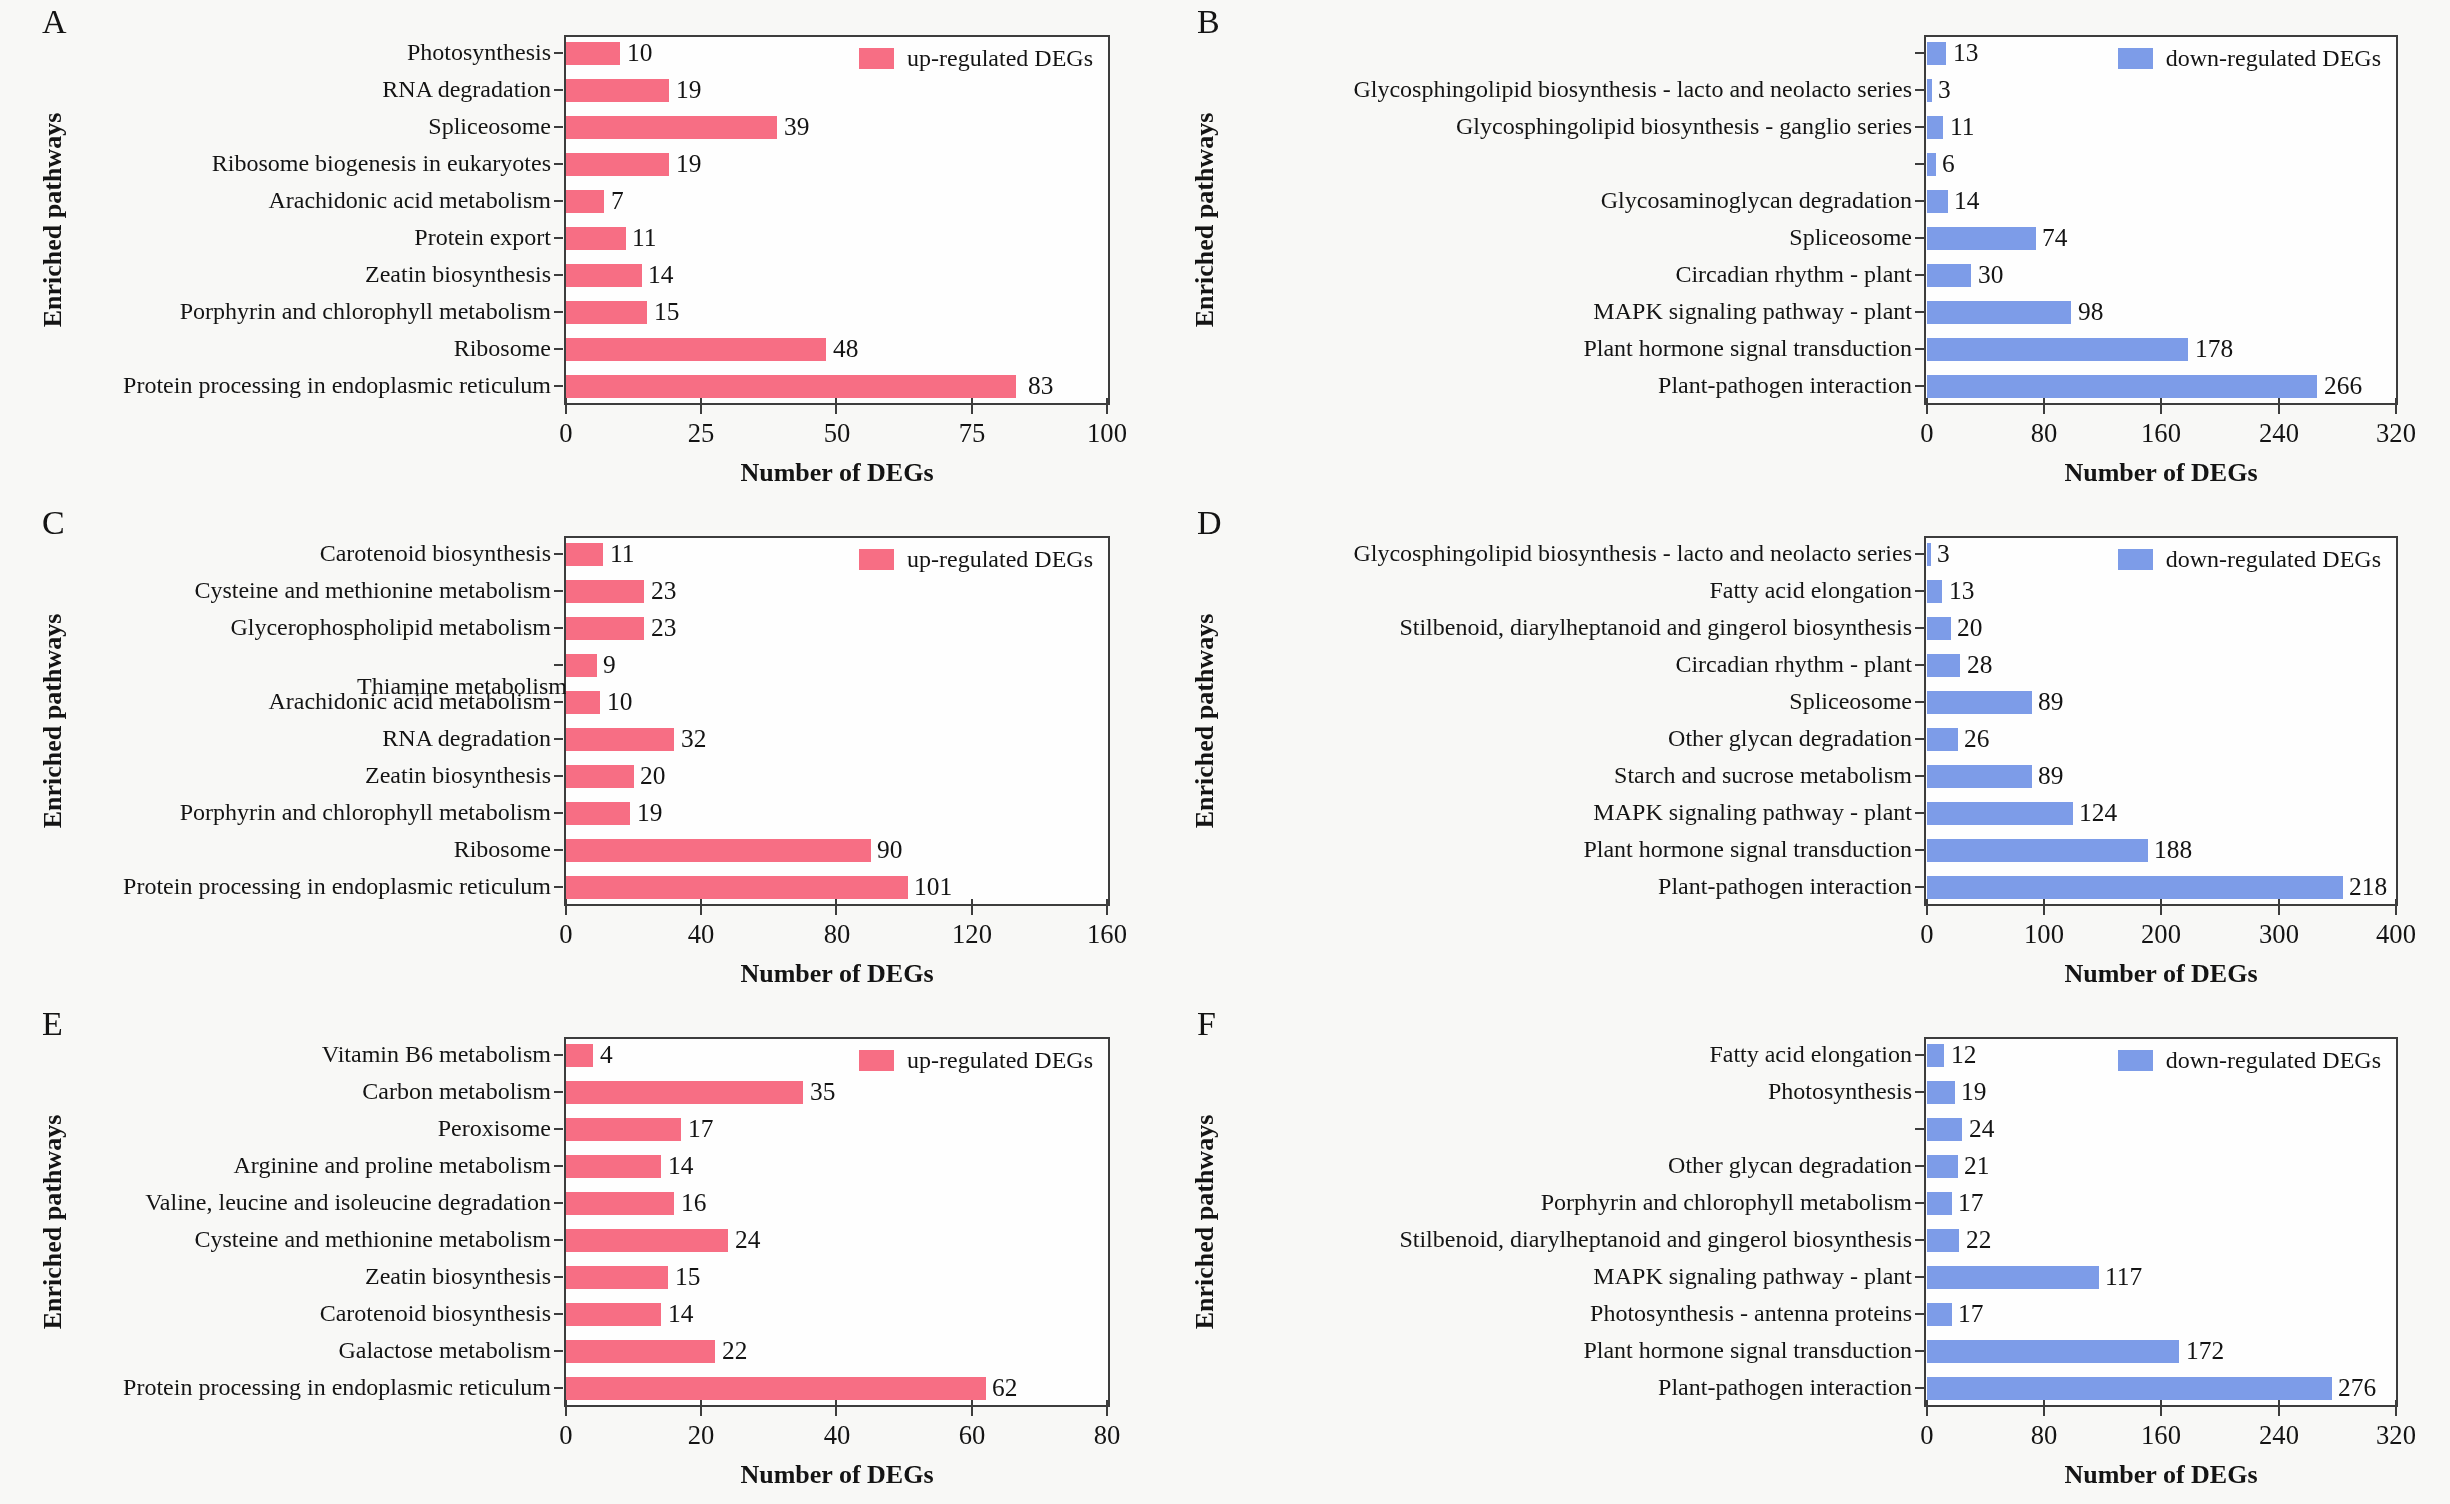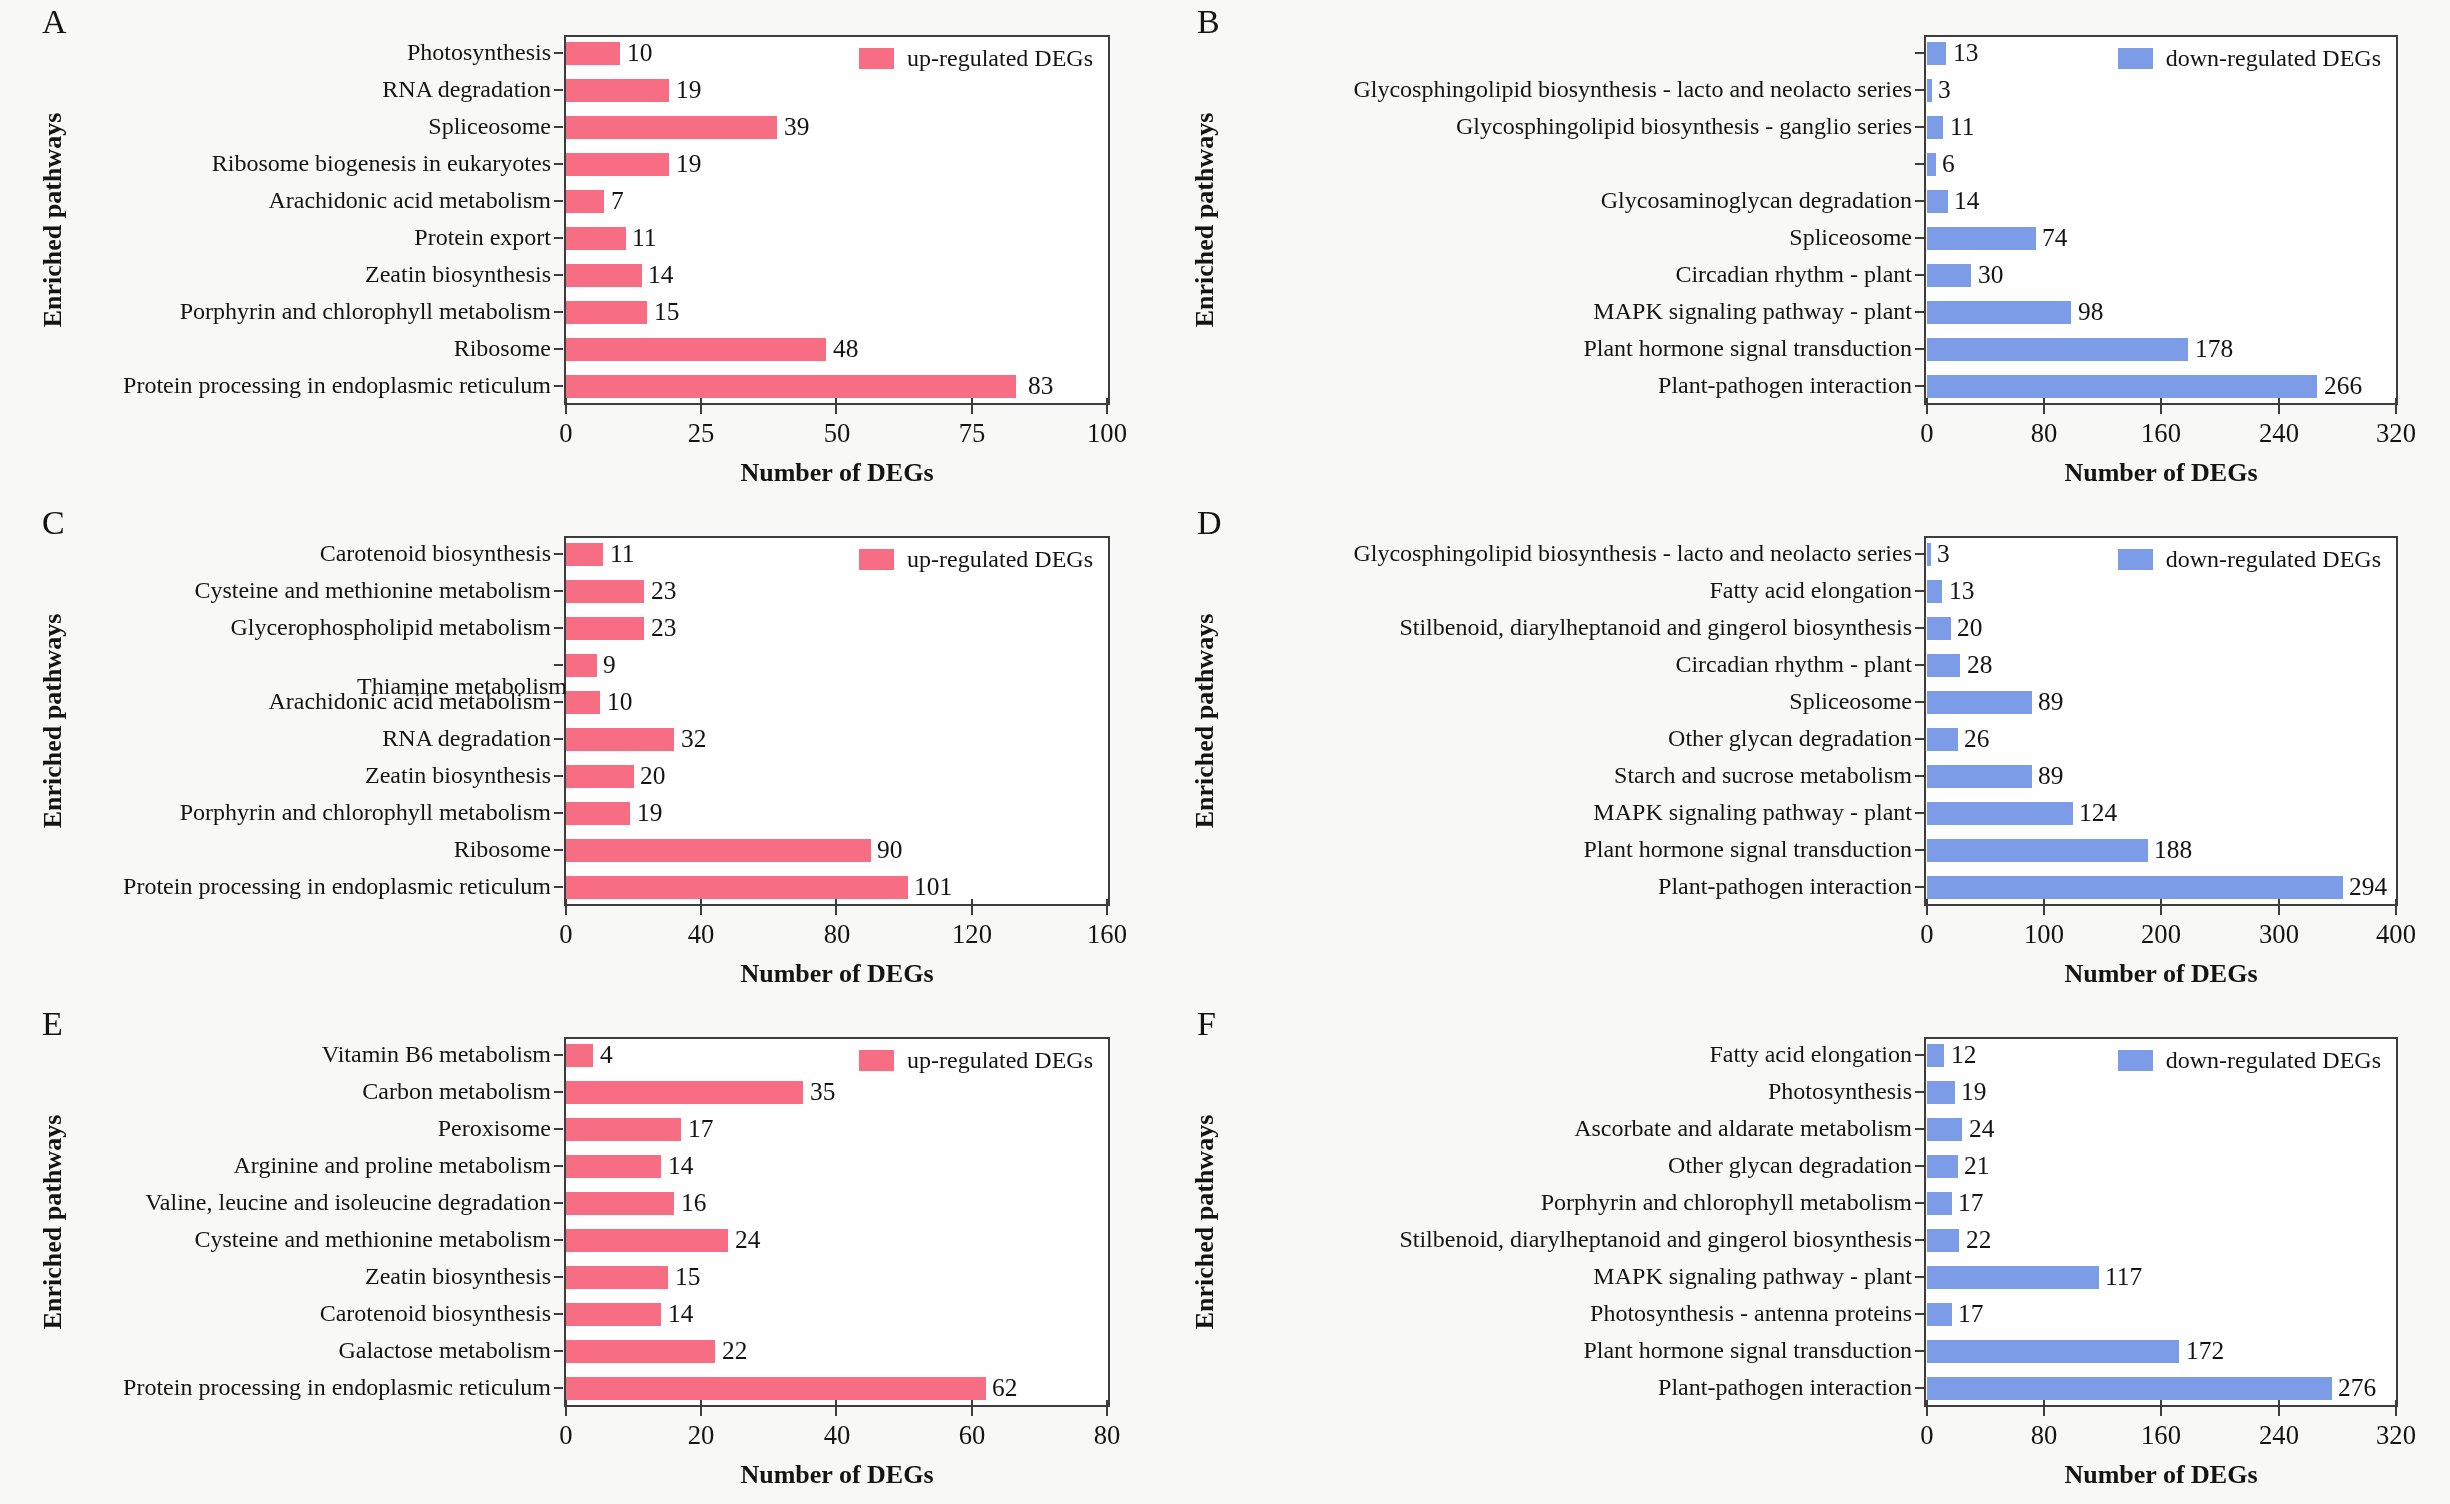--- a/index.html
+++ b/index.html
@@ -286,21 +286,21 @@
       <div class="y-tick" style="left: 690px; width: 9.2px; top: 311px;"></div>
       <div class="bar" style="left: 702px; top: 301px; width: 146px; height: 23px; background: rgb(125, 156, 232);"></div>
       <div class="val-label" style="left: 854px; top: 312px;">124</div>
       <div class="cat-label" style="left: 0px; width: 687px; top: 349px;">Plant hormone signal transduction</div>
       <div class="y-tick" style="left: 690px; width: 9.2px; top: 348px;"></div>
       <div class="bar" style="left: 702px; top: 338px; width: 221px; height: 23px; background: rgb(125, 156, 232);"></div>
       <div class="val-label" style="left: 929px; top: 349px;">188</div>
       <div class="cat-label" style="left: 0px; width: 687px; top: 386px;">Plant-pathogen interaction</div>
       <div class="y-tick" style="left: 690px; width: 9.2px; top: 385px;"></div>
       <div class="bar" style="left: 702px; top: 375px; width: 416px; height: 23px; background: rgb(125, 156, 232);"></div>
-      <div class="val-label" style="left: 1124px; top: 386px;">294</div>
+      <div class="val-label" style="left: 1124px; top: 386px;">218</div>
       <div class="x-tick" style="left: 701px; top: 398px; height: 16px;"></div>
       <div class="x-tick-label" style="left: 702px; top: 420px;">0</div>
       <div class="x-tick" style="left: 818px; top: 398px; height: 16px;"></div>
       <div class="x-tick-label" style="left: 819px; top: 420px;">100</div>
       <div class="x-tick" style="left: 935px; top: 398px; height: 16px;"></div>
       <div class="x-tick-label" style="left: 936px; top: 420px;">200</div>
       <div class="x-tick" style="left: 1053px; top: 398px; height: 16px;"></div>
       <div class="x-tick-label" style="left: 1054px; top: 420px;">300</div>
       <div class="x-tick" style="left: 1170px; top: 398px; height: 16px;"></div>
       <div class="x-tick-label" style="left: 1171px; top: 420px;">400</div>
@@ -377,21 +377,20 @@
         </div>
       </div>
       <div class="cat-label" style="left: 0px; width: 687px; top: 53px;">Fatty acid elongation</div>
       <div class="y-tick" style="left: 690px; width: 9.2px; top: 52px;"></div>
       <div class="bar" style="left: 702px; top: 42px; width: 17.3px; height: 23px; background: rgb(125, 156, 232);"></div>
       <div class="val-label" style="left: 726px; top: 53px;">12</div>
       <div class="cat-label" style="left: 0px; width: 687px; top: 90px;">Photosynthesis</div>
       <div class="y-tick" style="left: 690px; width: 9.2px; top: 89px;"></div>
       <div class="bar" style="left: 702px; top: 79px; width: 28px; height: 23px; background: rgb(125, 156, 232);"></div>
       <div class="val-label" style="left: 736px; top: 90px;">19</div>
-      <div class="cat-label" style="left: 0px; width: 687px; top: 127px;">Ascorbate and aldarate metabolism</div>
       <div class="y-tick" style="left: 690px; width: 9.2px; top: 126px;"></div>
       <div class="bar" style="left: 702px; top: 116px; width: 35px; height: 23px; background: rgb(125, 156, 232);"></div>
       <div class="val-label" style="left: 744px; top: 127px;">24</div>
       <div class="cat-label" style="left: 0px; width: 687px; top: 164px;">Other glycan degradation</div>
       <div class="y-tick" style="left: 690px; width: 9.2px; top: 163px;"></div>
       <div class="bar" style="left: 702px; top: 153px; width: 31px; height: 23px; background: rgb(125, 156, 232);"></div>
       <div class="val-label" style="left: 739px; top: 164px;">21</div>
       <div class="cat-label" style="left: 0px; width: 687px; top: 201px;">Porphyrin and chlorophyll metabolism</div>
       <div class="y-tick" style="left: 690px; width: 9.2px; top: 200px;"></div>
       <div class="bar" style="left: 702px; top: 190px; width: 25px; height: 23px; background: rgb(125, 156, 232);"></div>

